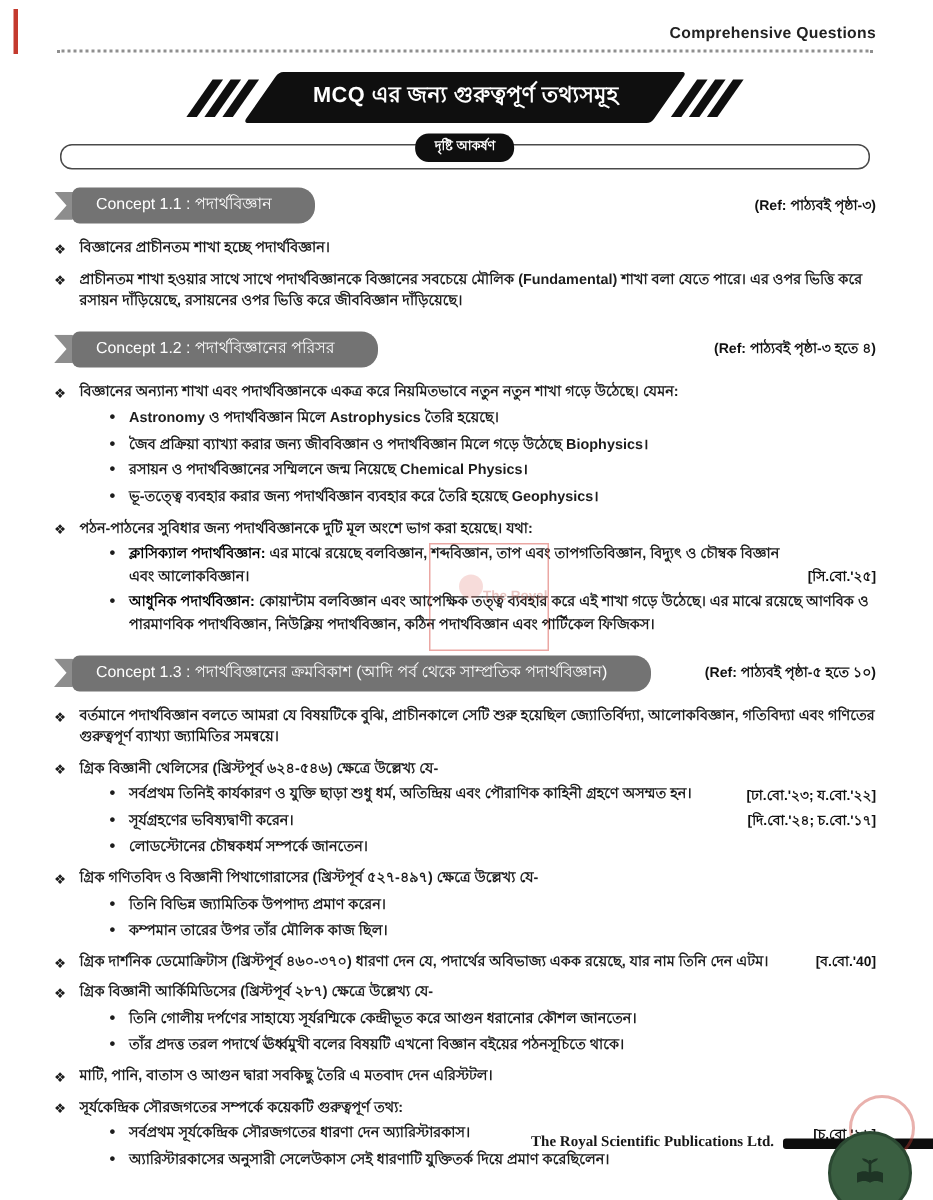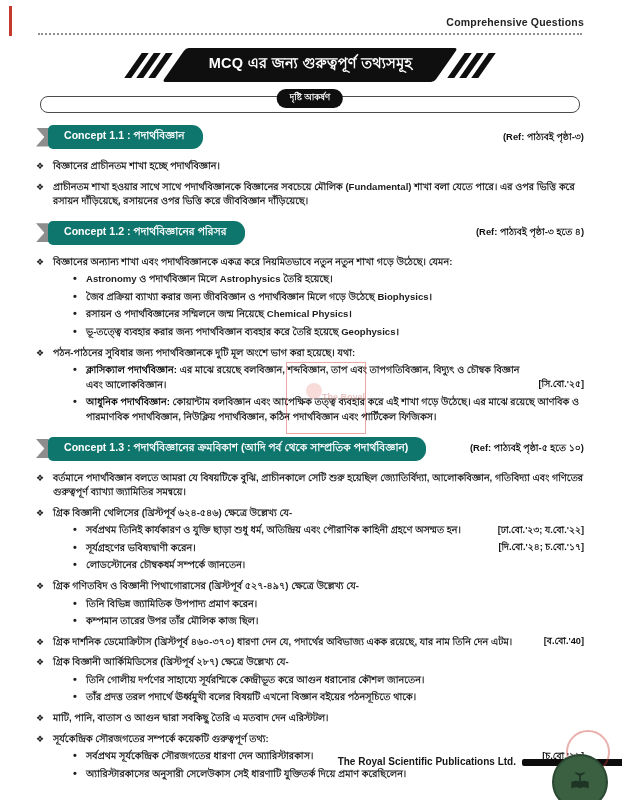--- a/index.html
+++ b/index.html
@@ -25,22 +25,22 @@
   .attention{position:relative;margin:14px 4px 0 4px;border:1.3px solid #4a4a4a;border-radius:8px;
     padding:9px 10px 6px 24px;text-align:center;font-size:9.8px;font-weight:bold;color:#222;}
   .pill{position:absolute;top:-8px;left:50%;transform:translateX(-50%);background:#0f0f0f;color:#fff;
     border-radius:9px;padding:2px 13px 3px 13px;font-size:8.6px;font-weight:bold;white-space:nowrap;}
 
   
   .section{margin-top:12px;}
   .section-head{display:flex;align-items:center;}
   .chevron{flex:none;width:22px;height:19px;background:#8d8d8d;
     clip-path:polygon(0 0,55% 0,100% 50%,55% 100%,0 100%,38% 50%);margin-right:-10px;}
-  .concept-bar{position:relative;background:#0f766e;color:#fff;font-weight:bold;font-size:10.6px;
-    padding:3px 18px 4px 16px;border-radius:5px 11px 11px 5px;white-space:nowrap;z-index:1;}
+  .concept-bar{position:relative;background:#737373;color:#fff;font-weight:normal;font-size:10.6px;
+    padding:3px 29px 4px 16px;border-radius:5px 11px 11px 5px;white-space:nowrap;z-index:1;}
   .concept-ref{margin-left:auto;font-weight:bold;font-size:9.4px;white-space:nowrap;color:#111;}
 
   .items{margin-top:7px;display:flex;flex-direction:column;gap:3px;}
   .item{display:flex;align-items:flex-start;font-size:9.6px;font-weight:600;line-height:1.52;color:#1d1d1d;}
   .item.l1{margin-top:3px;}
   .item.l2{margin-left:37px;}
   .item .bullet{flex:none;width:17px;font-size:9px;line-height:1.6;}
   .item.l2 .bullet{width:13px;font-size:11px;line-height:1.25;}
   .item .text{flex:1;}
   .item .lead{font-weight:800;color:#000;}
@@ -50,21 +50,21 @@
   .watermark{position:absolute;left:286px;top:362px;width:78px;height:70px;
     border:1.5px solid rgba(210,60,50,.45);pointer-events:none;z-index:5;
     display:flex;justify-content:flex-end;align-items:center;}
   .watermark .wm-blob{width:16px;height:16px;border-radius:50%;background:rgba(210,60,50,.18);margin-bottom:14px;}
   .watermark .wm-text{font-size:9px;font-weight:bold;color:rgba(190,90,80,.35);margin-bottom:2px;}
 
   
   .red-mark{position:absolute;left:9px;top:6px;width:3px;height:30px;background:#c43a2e;}
 
   
-  .footer{position:absolute;left:0;right:0;bottom:0;height:76px;}
+  .footer{position:absolute;left:0;right:0;bottom:0;height:76px;font-family:Liberation Serif, serif;}
   .publisher{position:absolute;right:106px;bottom:33px;font-weight:bold;font-size:10px;color:#161616;white-space:nowrap;}
   .footer-bar{position:absolute;right:0;bottom:34px;width:100px;height:7px;background:#0d0d0d;border-radius:2px 0 0 2px;}
   .stamp-circle{position:absolute;right:12px;bottom:26px;width:40px;height:40px;border:2px solid rgba(200,60,50,.4);border-radius:50%;}
   .logo-circle{position:absolute;right:14px;bottom:-10px;width:52px;height:52px;border-radius:50%;
     background:#3a5f41;border:2px solid #2b4832;display:flex;align-items:center;justify-content:center;}
   .logo-circle svg{width:26px;height:26px;}
 </style>
 </head>
 <body>
 

